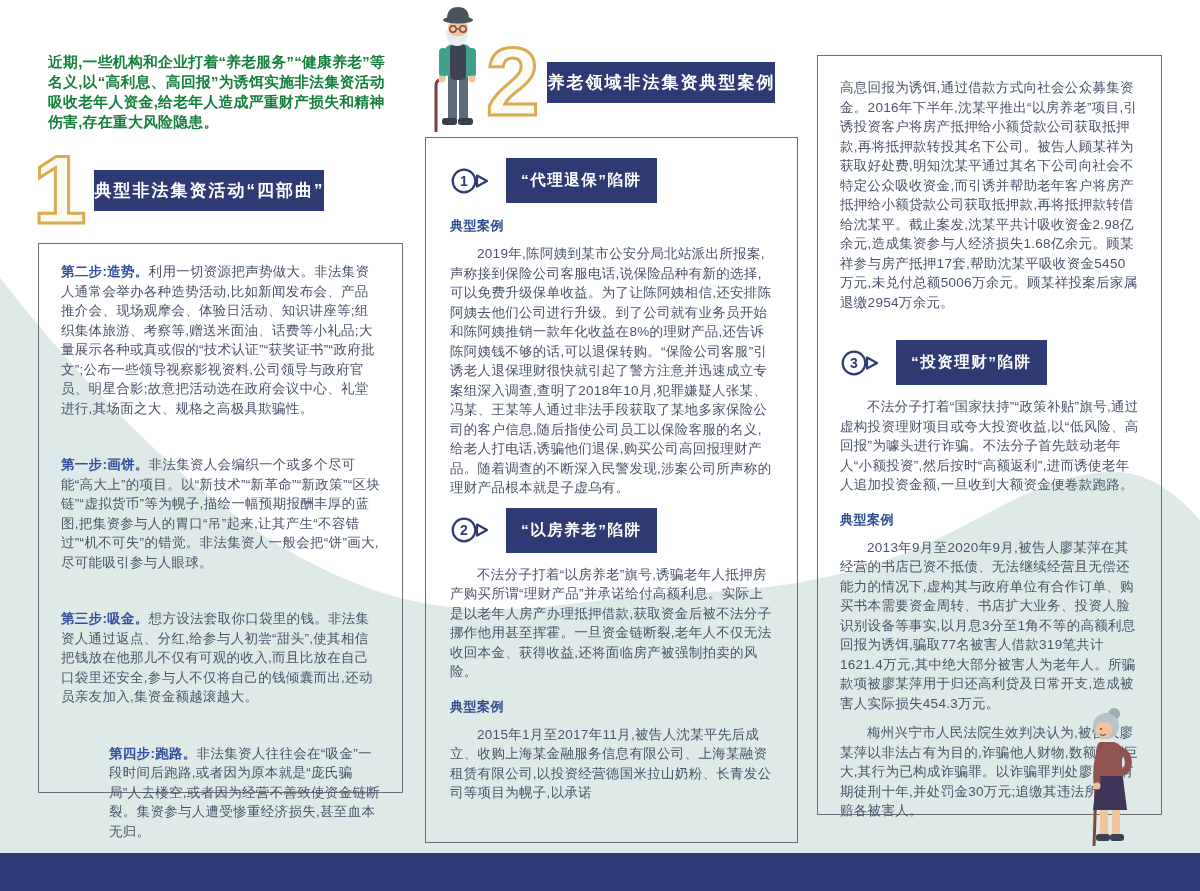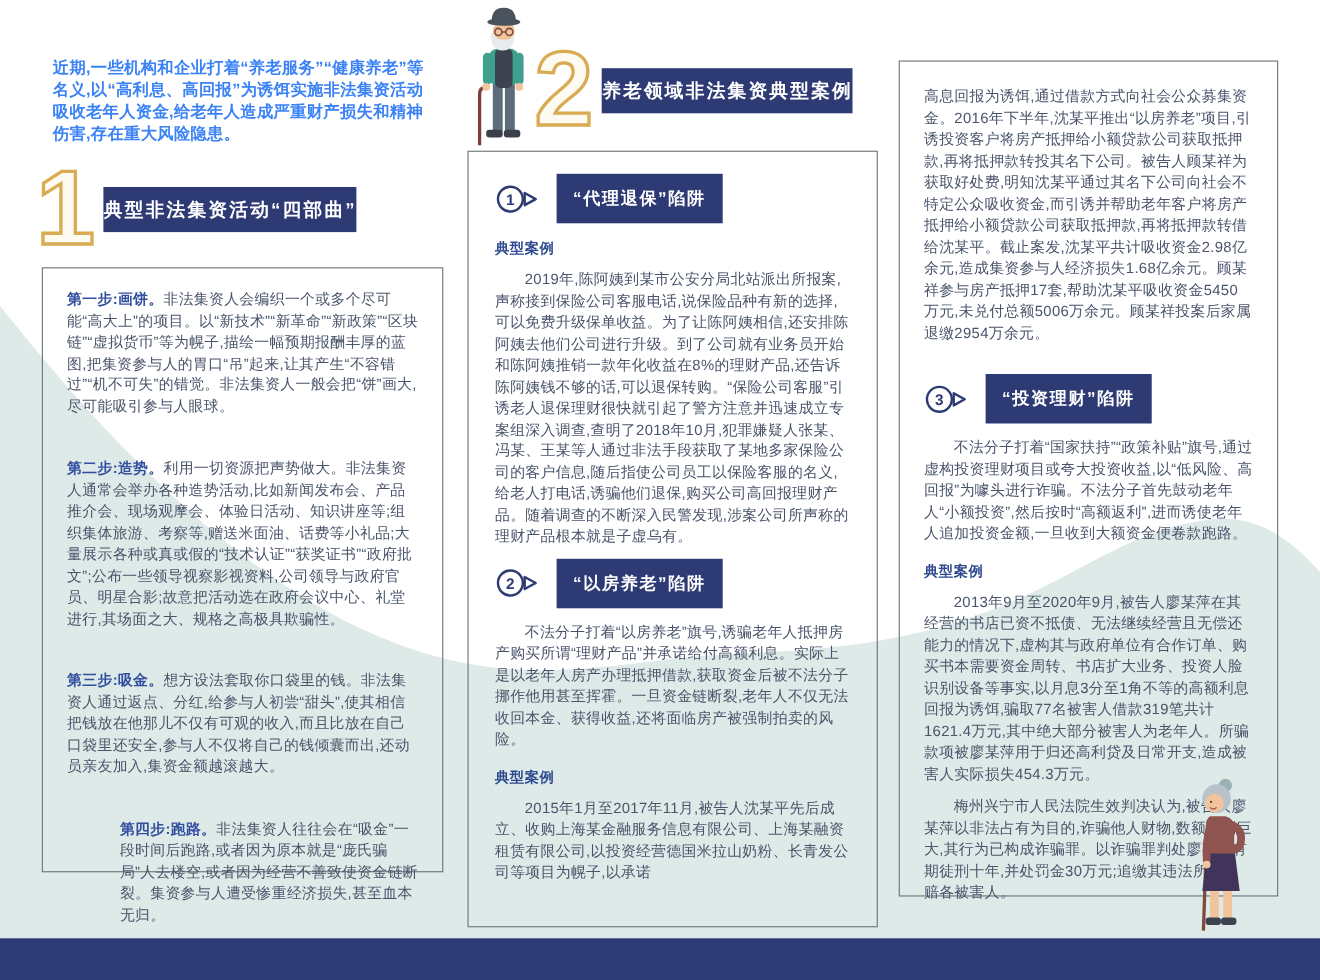--- a/index.html
+++ b/index.html
@@ -2,21 +2,21 @@
 <html><head>
 <meta charset="utf-8">
 <style>
   html,body{margin:0;padding:0;}
   body{font-family:"Liberation Sans","DejaVu Sans",sans-serif;}
   .page{position:relative;width:1200px;height:891px;background:#ffffff;overflow:hidden;}
   svg.bg{position:absolute;left:0;top:0;z-index:0;}
   .footer-bar{position:absolute;left:0;bottom:0;width:1200px;height:38px;background:#2d3b76;z-index:4;}
 
   .intro{position:absolute;left:48px;top:52px;width:346px;z-index:2;
-         color:#3b82f6;font-weight:700;font-size:14.8px;line-height:20px;letter-spacing:.3px;}
+         color:#15803d;font-weight:700;font-size:14.8px;line-height:20px;letter-spacing:.3px;}
 
   .sec-head{position:absolute;display:flex;align-items:center;z-index:2;}
   .sec-head-1{left:33px;top:150px;}
   .sec-head-2{left:486px;top:42px;}
   .big-num{font-size:96px;line-height:80px;font-weight:700;color:#fdfaf2;
            -webkit-text-stroke:3px #d9ab52;letter-spacing:-4px;}
   .sec-badge{display:inline-block;background:#2e3a74;color:#ffffff;font-weight:700;
              font-size:17px;letter-spacing:2px;padding:9px 0;margin-left:12px;white-space:nowrap;}
 
   .box{position:absolute;border:1.5px solid #6b7077;box-sizing:border-box;z-index:2;background:transparent;}
@@ -54,22 +54,22 @@
   </svg>
 
   <div class="intro">近期,一些机构和企业打着“养老服务”“健康养老”等名义,以“高利息、高回报”为诱饵实施非法集资活动吸收老年人资金,给老年人造成严重财产损失和精神伤害,存在重大风险隐患。</div>
 
   <div class="sec-head sec-head-1">
     <span class="big-num">1</span>
     <span class="sec-badge">典型非法集资活动“四部曲”</span>
   </div>
 
   <div class="box box-left">
+    <p class="step"><span class="step-label">第二步:造势。</span><span class="step-text">利用一切资源把声势做大。非法集资人通常会举办各种造势活动,比如新闻发布会、产品推介会、现场观摩会、体验日活动、知识讲座等;组织集体旅游、考察等,赠送米面油、话费等小礼品;大量展示各种或真或假的“技术认证”“获奖证书”“政府批文”;公布一些领导视察影视资料,公司领导与政府官员、明星合影;故意把活动选在政府会议中心、礼堂进行,其场面之大、规格之高极具欺骗性。</span></p>
     <p class="step"><span class="step-label">第一步:画饼。</span><span class="step-text">非法集资人会编织一个或多个尽可能“高大上”的项目。以“新技术”“新革命”“新政策”“区块链”“虚拟货币”等为幌子,描绘一幅预期报酬丰厚的蓝图,把集资参与人的胃口“吊”起来,让其产生“不容错过”“机不可失”的错觉。非法集资人一般会把“饼”画大,尽可能吸引参与人眼球。</span></p>
-    <p class="step"><span class="step-label">第二步:造势。</span><span class="step-text">利用一切资源把声势做大。非法集资人通常会举办各种造势活动,比如新闻发布会、产品推介会、现场观摩会、体验日活动、知识讲座等;组织集体旅游、考察等,赠送米面油、话费等小礼品;大量展示各种或真或假的“技术认证”“获奖证书”“政府批文”;公布一些领导视察影视资料,公司领导与政府官员、明星合影;故意把活动选在政府会议中心、礼堂进行,其场面之大、规格之高极具欺骗性。</span></p>
     <p class="step"><span class="step-label">第三步:吸金。</span><span class="step-text">想方设法套取你口袋里的钱。非法集资人通过返点、分红,给参与人初尝“甜头”,使其相信把钱放在他那儿不仅有可观的收入,而且比放在自己口袋里还安全,参与人不仅将自己的钱倾囊而出,还动员亲友加入,集资金额越滚越大。</span></p>
     <p class="step"><span class="step-label">第四步:跑路。</span><span class="step-text">非法集资人往往会在“吸金”一段时间后跑路,或者因为原本就是“庞氏骗局”人去楼空,或者因为经营不善致使资金链断裂。集资参与人遭受惨重经济损失,甚至血本无归。</span></p>
   </div>
 
   <svg class="man" width="62" height="136" viewBox="0 0 62 136">
     <path d="M14 76 Q10 76 10 82 L10 128" stroke="#7d3f3f" stroke-width="3" fill="none"></path>
     <rect x="22" y="68" width="9" height="48" fill="#5d6b7a"></rect>
     <rect x="33" y="68" width="9" height="48" fill="#5d6b7a"></rect>
     <rect x="16" y="114" width="15" height="7" rx="3" fill="#39404c"></rect>
     <rect x="32" y="114" width="15" height="7" rx="3" fill="#39404c"></rect>

